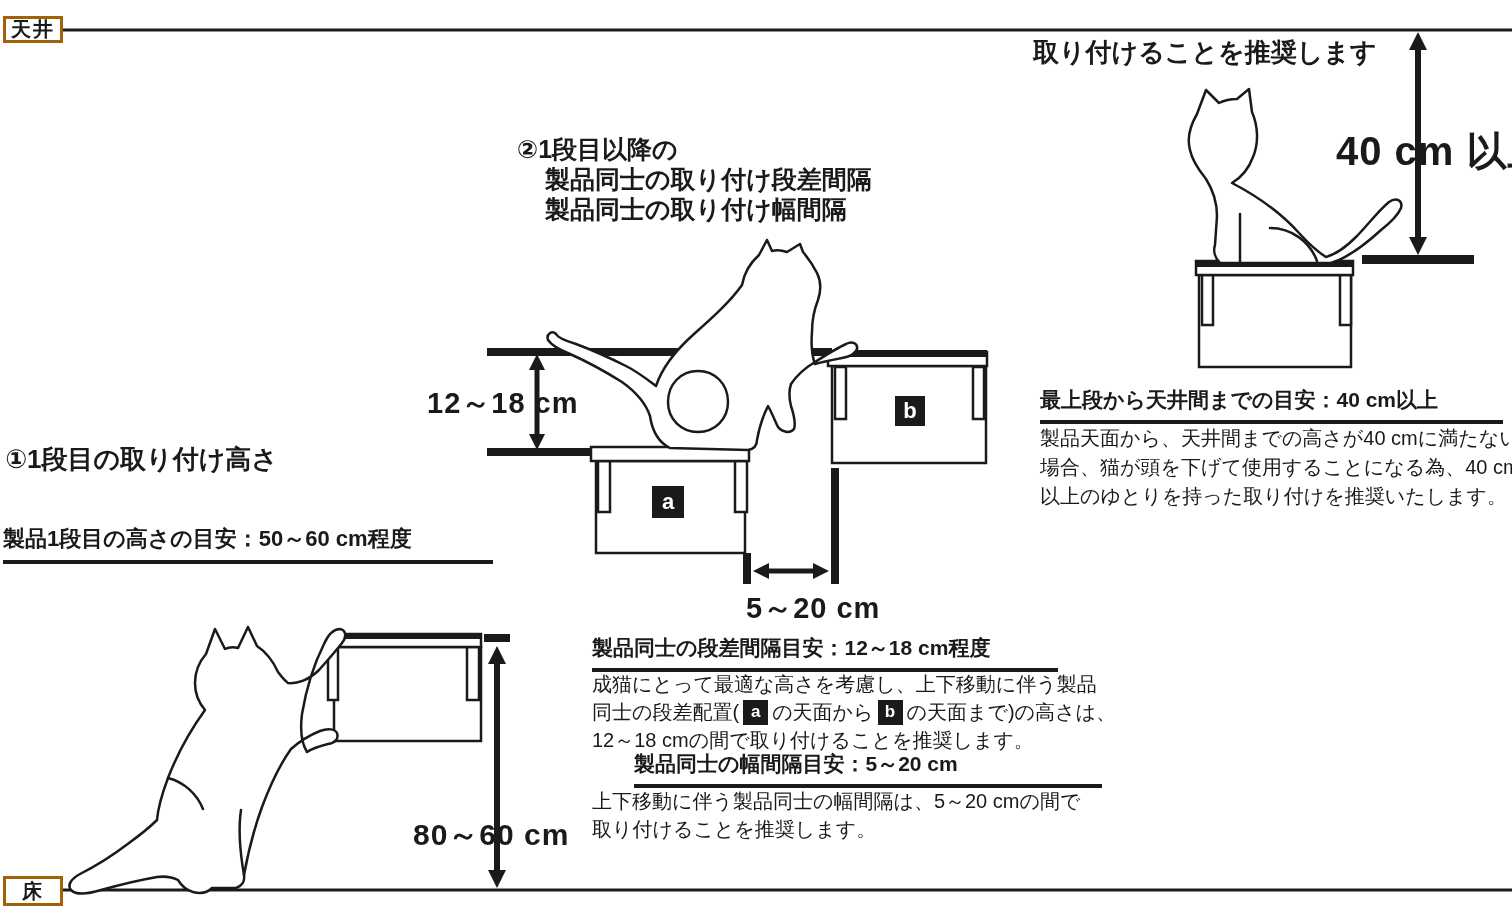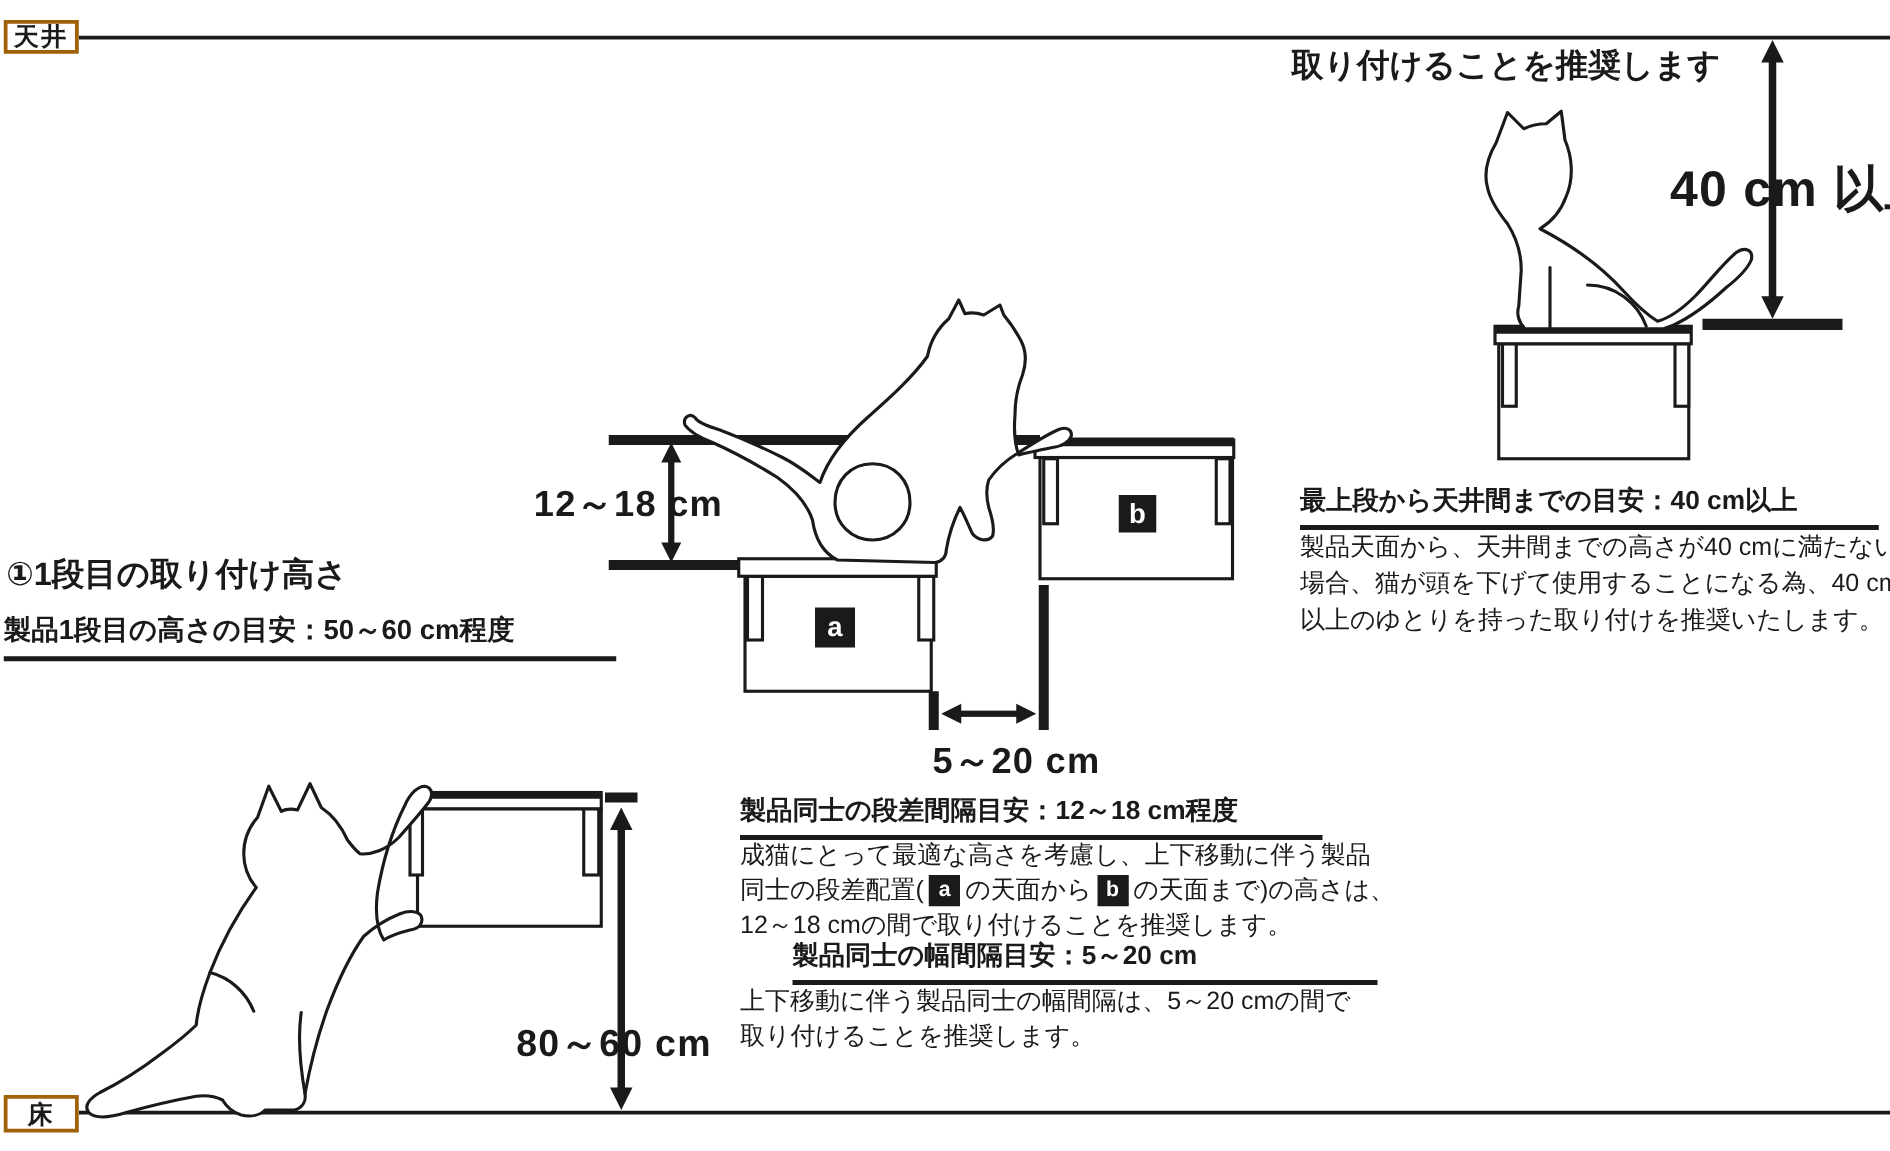--- a/index.html
+++ b/index.html
@@ -148,23 +148,28 @@
         <path d="M 1270,228 C 1292,228 1310,242 1317,261"></path>
         <path d="M 1240,263 L 1240,214"></path>
       </g>
     </g>
   </svg>
 
   <div class="label-box" style="left:3px;top:16px;width:60px;height:27px;">天井</div>
   <div class="label-box" style="left:3px;top:876px;width:60px;height:30px;">床</div>
 
   <div class="sec-title" style="left:5px;top:442px;font-size:26px;">①1段目の取り付け高さ</div>
-  <div class="uhead" style="left:3px;top:489px;width:490px;font-size:22px;">製品1段目の高さの目安：50～60 cm程度</div>
+  <div class="uhead" style="left:3px;top:524px;width:490px;font-size:22px;">製品1段目の高さの目安：50～60 cm程度</div>
   <div class="meas" style="left:413px;top:815px;font-size:30px;">80～60 cm</div>
 
+  <div class="sec-title" style="left:517px;top:134px;font-size:25px;line-height:30px;">
+    <div class="title-line">②1段目以降の</div>
+    <div class="title-line title-indent">製品同士の取り付け段差間隔</div>
+    <div class="title-line title-indent">製品同士の取り付け幅間隔</div>
+  </div>
   <div class="meas" style="left:427px;top:384px;font-size:29px;">12～18 cm</div>
   <div class="meas" style="left:746px;top:589px;font-size:29px;">5～20 cm</div>
   <div class="chip" style="left:652px;top:486px;width:32px;height:32px;font-size:22px;">a</div>
   <div class="chip" style="left:895px;top:396px;width:30px;height:30px;font-size:22px;">b</div>
 
   <div class="uhead" style="left:592px;top:634px;width:466px;font-size:21px;">製品同士の段差間隔目安：12～18 cm程度</div>
   <div class="body-text" style="left:592px;top:670px;line-height:28px;">
     <div class="tline">成猫にとって最適な高さを考慮し、上下移動に伴う製品</div>
     <div class="chipline">
       <span>同士の段差配置(</span>

